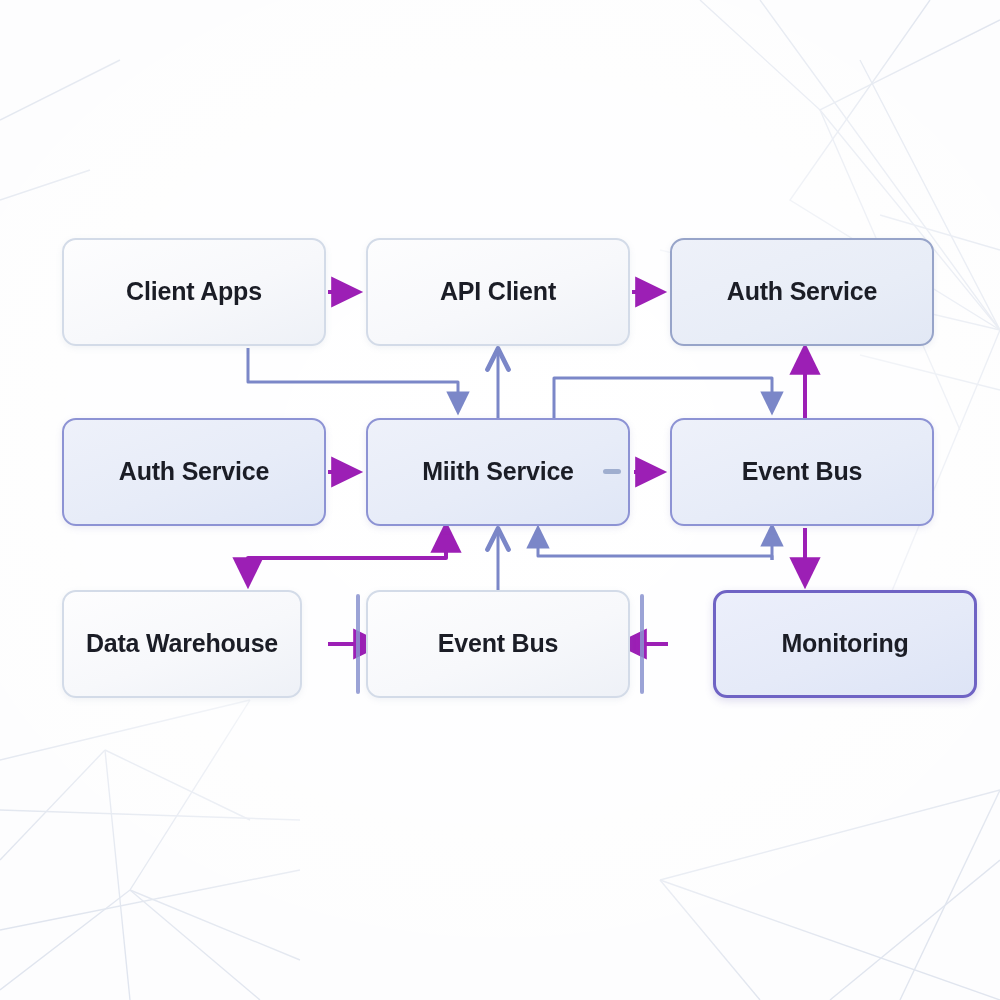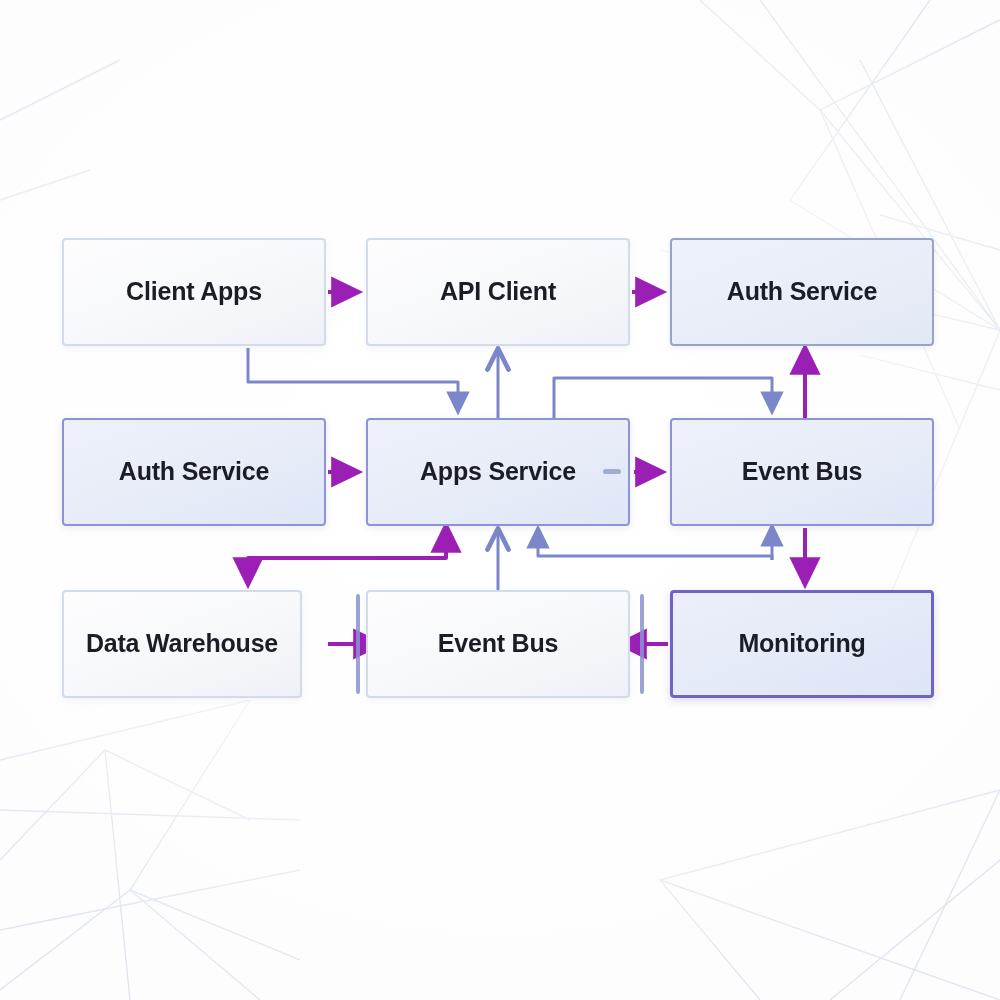--- a/index.html
+++ b/index.html
@@ -35,21 +35,21 @@
     inset: 0;
     width: 1000px;
     height: 1000px;
   }
   .node {
     position: absolute;
     box-sizing: border-box;
     display: flex;
     align-items: center;
     justify-content: center;
-    border-radius: 4px;
+    border-radius: 14px;
     text-align: center;
     user-select: none;
   }
   .node .node-label {
     font-size: 25px;
     font-weight: bold;
     letter-spacing: -0.2px;
     color: #1b1d26;
     line-height: 1.1;
   }
@@ -69,20 +69,21 @@
   .node.tone-midlight {
     background: linear-gradient(160deg, #eef1f9 0%, #e8edf7 60%, #e2e8f5 100%);
     border: 2px solid #97a4c9;
     box-shadow: 0 2px 6px rgba(110,125,170,0.12);
   }
   
   .node.tone-strong {
     background: linear-gradient(160deg, #eceffb 0%, #e5eaf8 55%, #dde4f6 100%);
     border: 3px solid #6f63c4;
     box-shadow: 0 3px 9px rgba(95,85,175,0.20);
+    margin-left: 43px;
   }
   .divider-bar {
     position: absolute;
     width: 4px;
     border-radius: 2px;
     background: #8a93cf;
     opacity: 0.85;
   }
   .inline-dash {
     position: absolute;
@@ -215,21 +216,21 @@
 
   <div class="node tone-midlight" style="left:670px; top:238px; width:264px; height:108px;">
     <span class="node-label">Auth Service</span>
   </div>
 
   <div class="node tone-mid" style="left:62px; top:418px; width:264px; height:108px;">
     <span class="node-label">Auth Service</span>
   </div>
 
   <div class="node tone-mid" style="left:366px; top:418px; width:264px; height:108px;">
-    <span class="node-label">Apps Service</span>
+    <span class="node-label">Miith Service</span>
   </div>
 
   <div class="node tone-mid" style="left:670px; top:418px; width:264px; height:108px;">
     <span class="node-label">Event Bus</span>
   </div>
 
   <div class="node tone-light" style="left:62px; top:590px; width:240px; height:108px;">
     <span class="node-label">Data Warehouse</span>
   </div>
 

